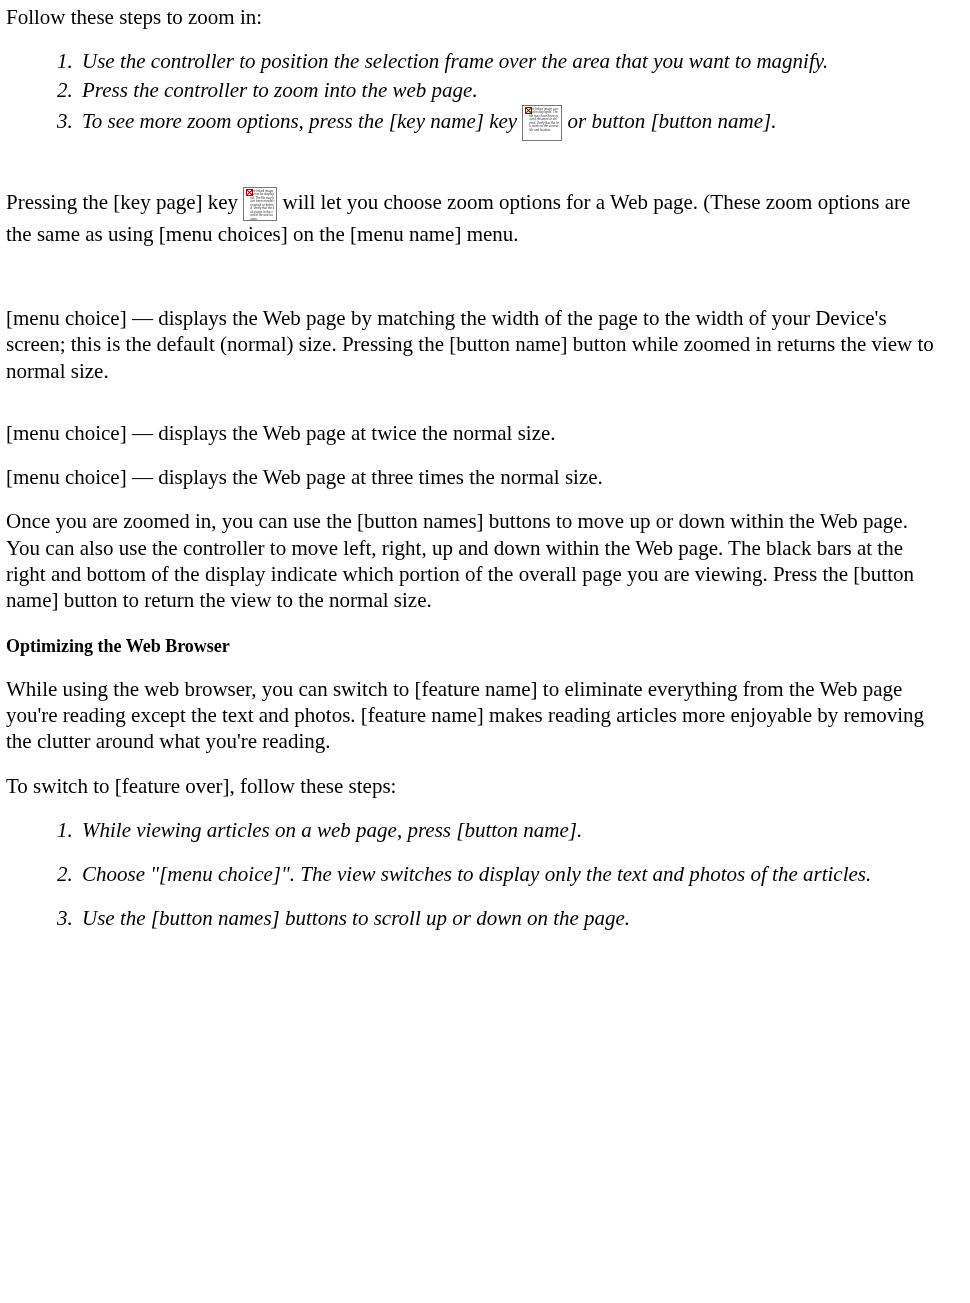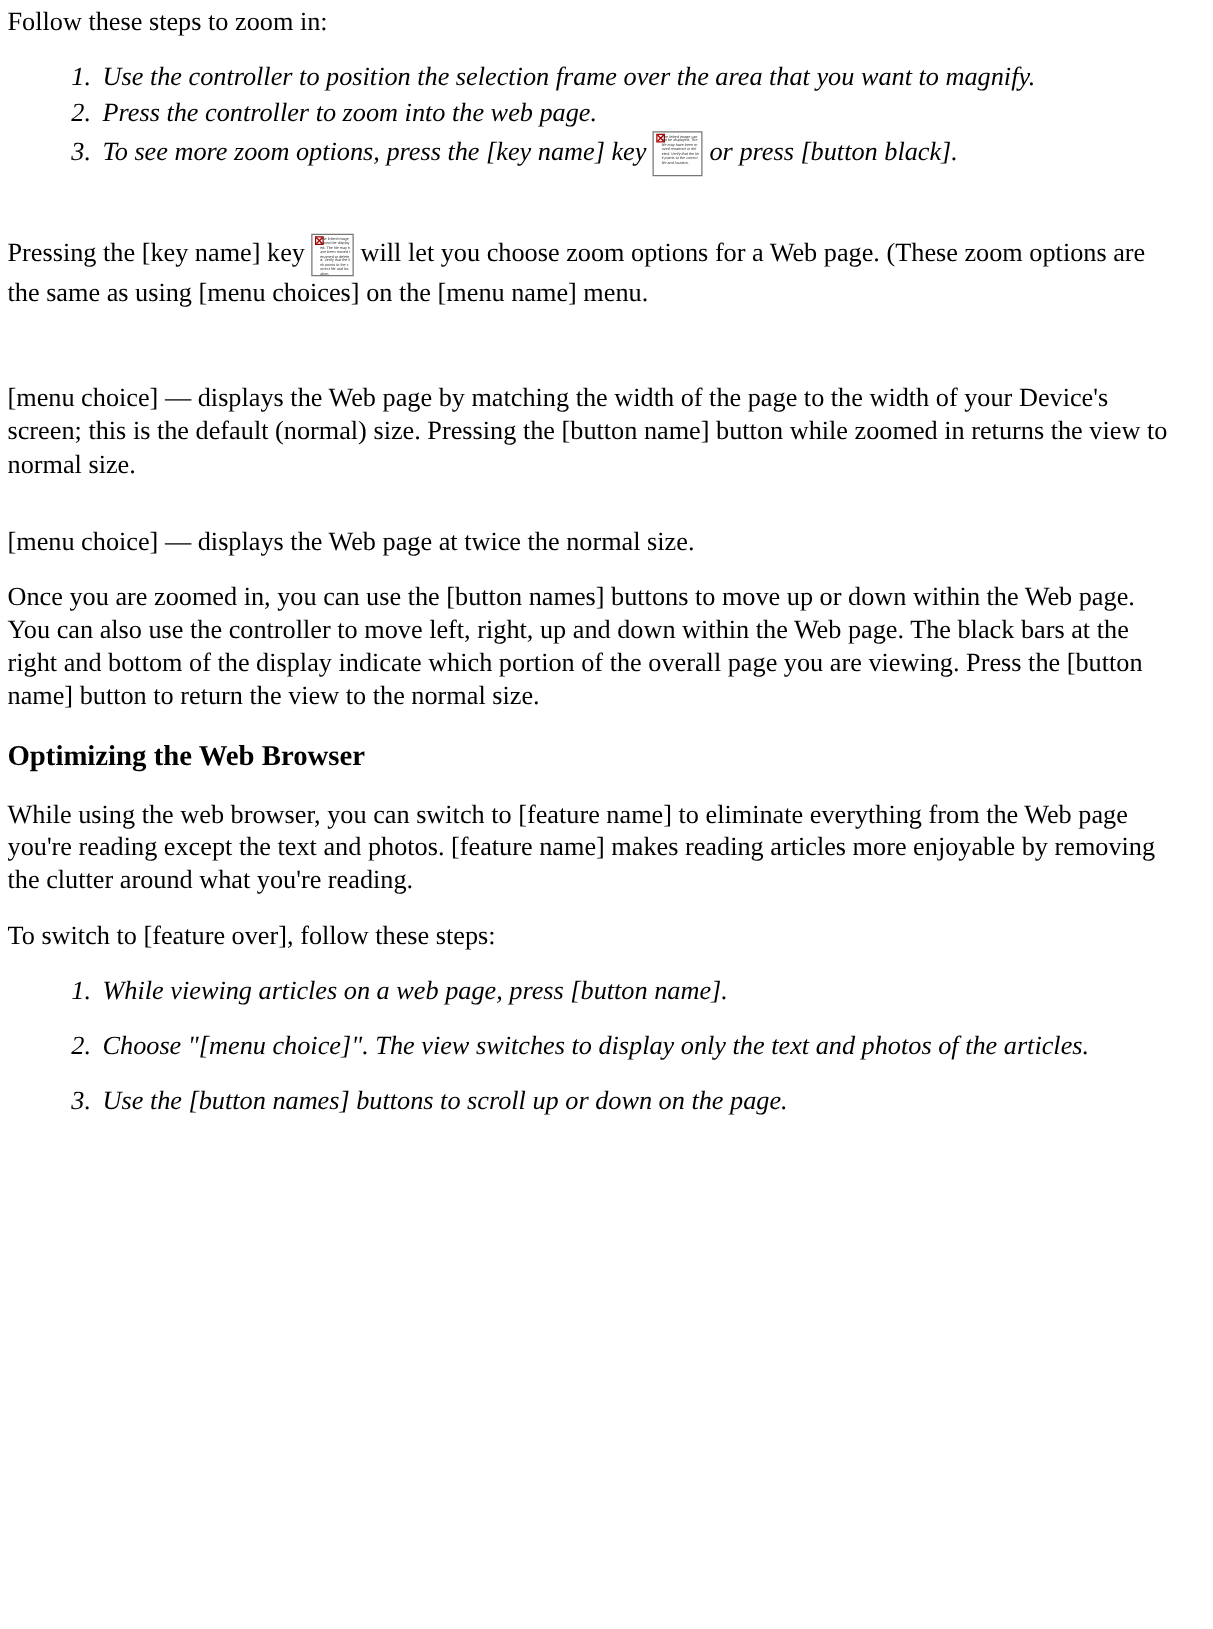--- a/index.html
+++ b/index.html
@@ -21,21 +21,21 @@
   ol.steps {
     margin: 12px 0 28px 0;
     padding-left: 72px;
     font-style: italic;
   }
   ol.steps li { padding-left: 4px; }
   ol.steps.first > li:first-child,
   ol.steps.first > li:nth-child(2) { margin-bottom: 2px; }
   ol.steps.second > li { margin-bottom: 18px; }
   h3.section {
-    font-size: 23px;
+    font-size: 18px;
     font-weight: bold;
     margin: 22px 0 18px 0;
   }
   .icon-box {
     display: inline-block;
     vertical-align: middle;
     border: 1px solid #777;
     background: #fff;
     position: relative;
     overflow: hidden;
@@ -78,42 +78,43 @@
 
   <ol class="steps first">
     <li>Use the controller to position the selection frame over the area that you want to magnify.</li>
     <li>Press the controller to zoom into the web page.</li>
     <li>
       <span>To see more zoom options, press the [key name] key </span>
       <span class="icon-box sz1">
         <span class="icon-x"></span>
         <span class="icon-scribble">The linked image cannot be displayed. The file may have been moved renamed or deleted. Verify that the link points to the correct file and location.</span>
       </span>
-      <span> or press [button black].</span>
+      <span> or button [button name].</span>
     </li>
   </ol>
 
   <div class="gap-md"></div>
 
   <p>
-    <span>Pressing the [key name] key </span>
+    <span>Pressing the [key page] key </span>
     <span class="icon-box sz2">
       <span class="icon-x"></span>
       <span class="icon-scribble">The linked image cannot be displayed. The file may have been moved renamed or deleted. Verify that the link points to the correct file and location.</span>
     </span>
     <span>will let you choose zoom options for a Web page. (These zoom options are the same as using [menu choices] on the [menu name] menu.</span>
   </p>
 
   <div class="gap-lg"></div>
 
   <p>[menu choice] — displays the Web page by matching the width of the page to the width of your Device's screen; this is the default (normal) size.  Pressing the [button name] button while zoomed in returns the view to normal size.</p>
 
   <div class="gap-md"></div>
 
   <p>[menu choice] — displays the Web page at twice the normal size.</p>
+  <p>[menu choice] — displays the Web page at three times the normal size.</p>
 
   <p>Once you are zoomed in, you can use the [button names] buttons to move up or down within the Web page. You can also use the controller to move left, right, up and down within the Web page. The black bars at the right and bottom of the display indicate which portion of the overall page you are viewing. Press the [button name] button to return the view to the normal size.</p>
 
   <h3 class="section">Optimizing the Web Browser</h3>
 
   <p>While using the web browser, you can switch to [feature name] to eliminate everything from the Web page you're reading except the text and photos. [feature name] makes reading articles more enjoyable by removing the clutter around what you're reading.</p>
 
   <p>To switch to [feature over], follow these steps:</p>
 
   <ol class="steps second">

